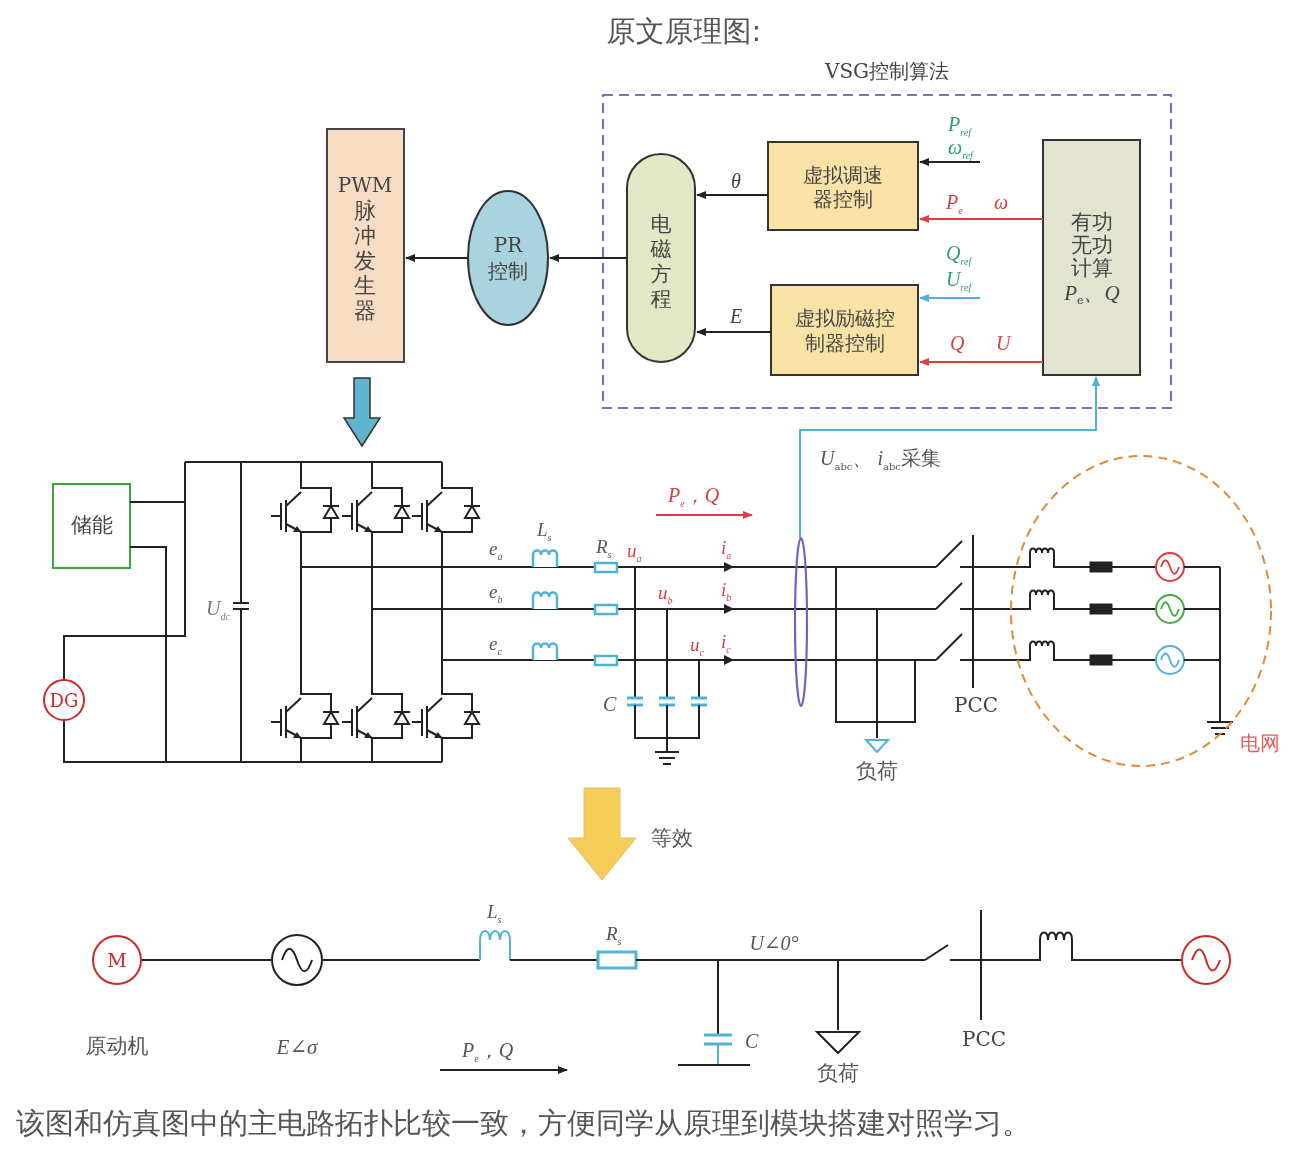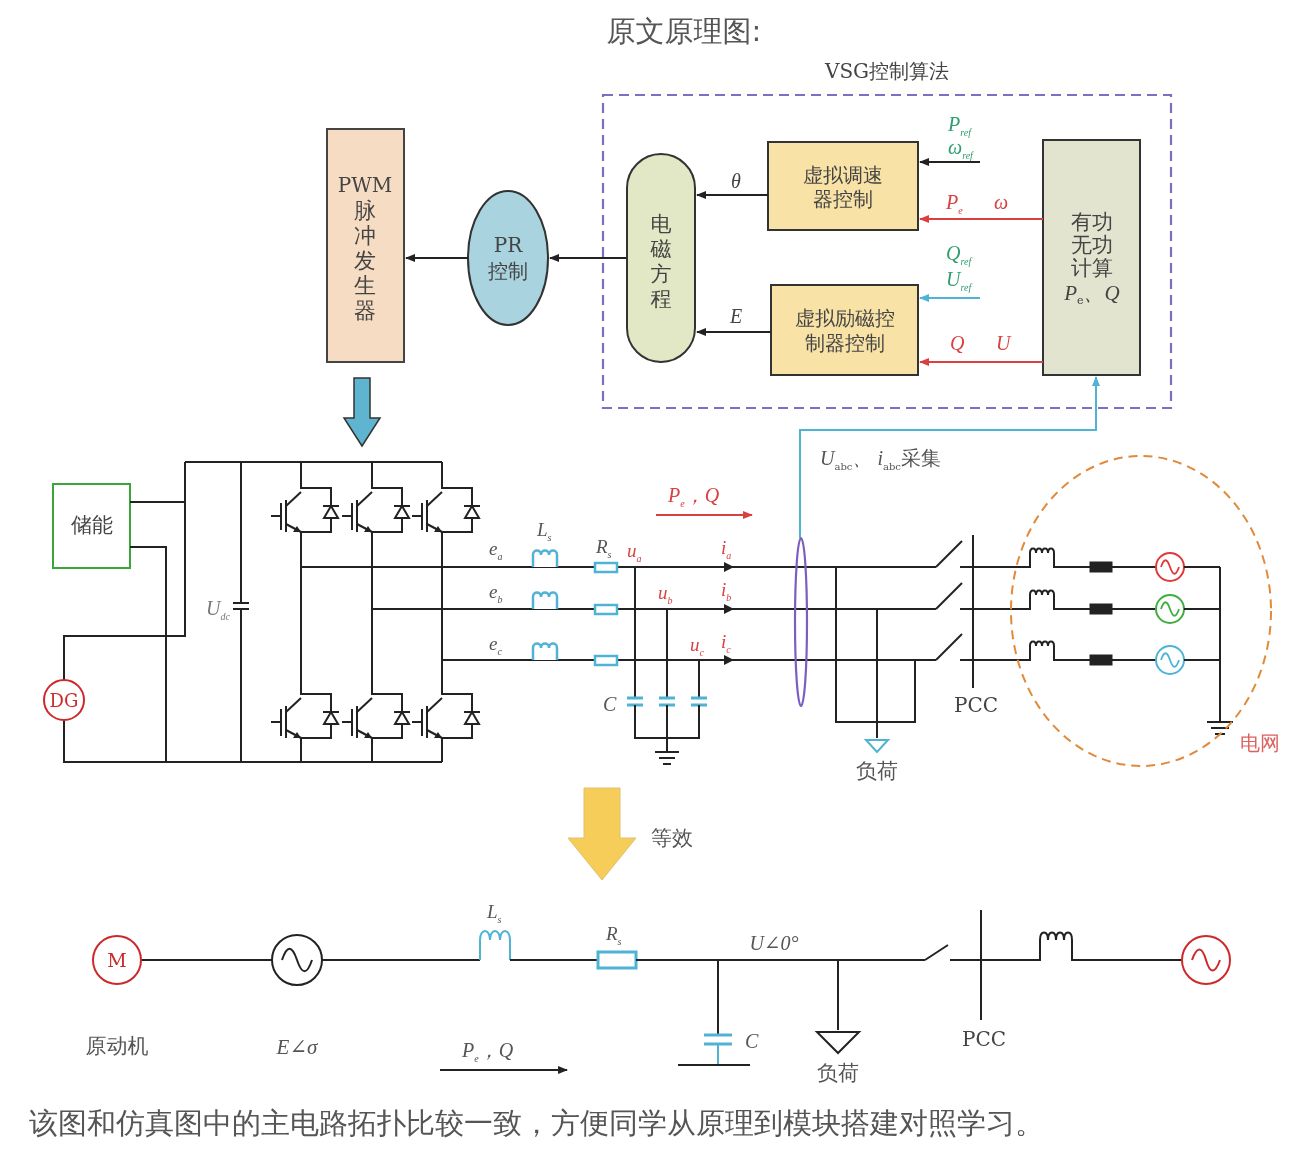--- a/index.html
+++ b/index.html
@@ -1,18 +1,18 @@
 <!DOCTYPE html>
 <html><head>
 <meta charset="utf-8">
 <style>
   html, body { margin: 0; padding: 0; background: #ffffff; }
   body { width: 1310px; height: 1159px; position: relative; overflow: hidden; font-family: "DejaVu Sans", sans-serif; }
   #page-title { position: absolute; left: 0; width: 1310px; top: 12px; text-align: center; font-size: 29px; color: #555555; font-family: "DejaVu Sans", sans-serif; padding-left: 29px; }
-  #caption { position: absolute; left: 0; width: 1044px; top: 1104px; text-align: right; font-size: 29px; color: #555555; font-family: "DejaVu Sans", sans-serif; }
+  #caption { position: absolute; left: 16px; width: 1044px; top: 1104px; text-align: left; font-size: 29px; color: #555555; font-family: "DejaVu Sans", sans-serif; }
   svg#diagram { position: absolute; left: 0; top: 0; }
   svg text { font-family: "DejaVu Serif", "Liberation Serif", serif; }
   .cn { font-family: "DejaVu Serif", serif; }
   .it { font-style: italic; font-family: "Liberation Serif", "DejaVu Serif", serif; }
   .wt { stroke: #222; stroke-width: 2; fill: none; }
 </style>
 </head>
 <body>
 
 <div id="page-title">原文原理图:</div>

